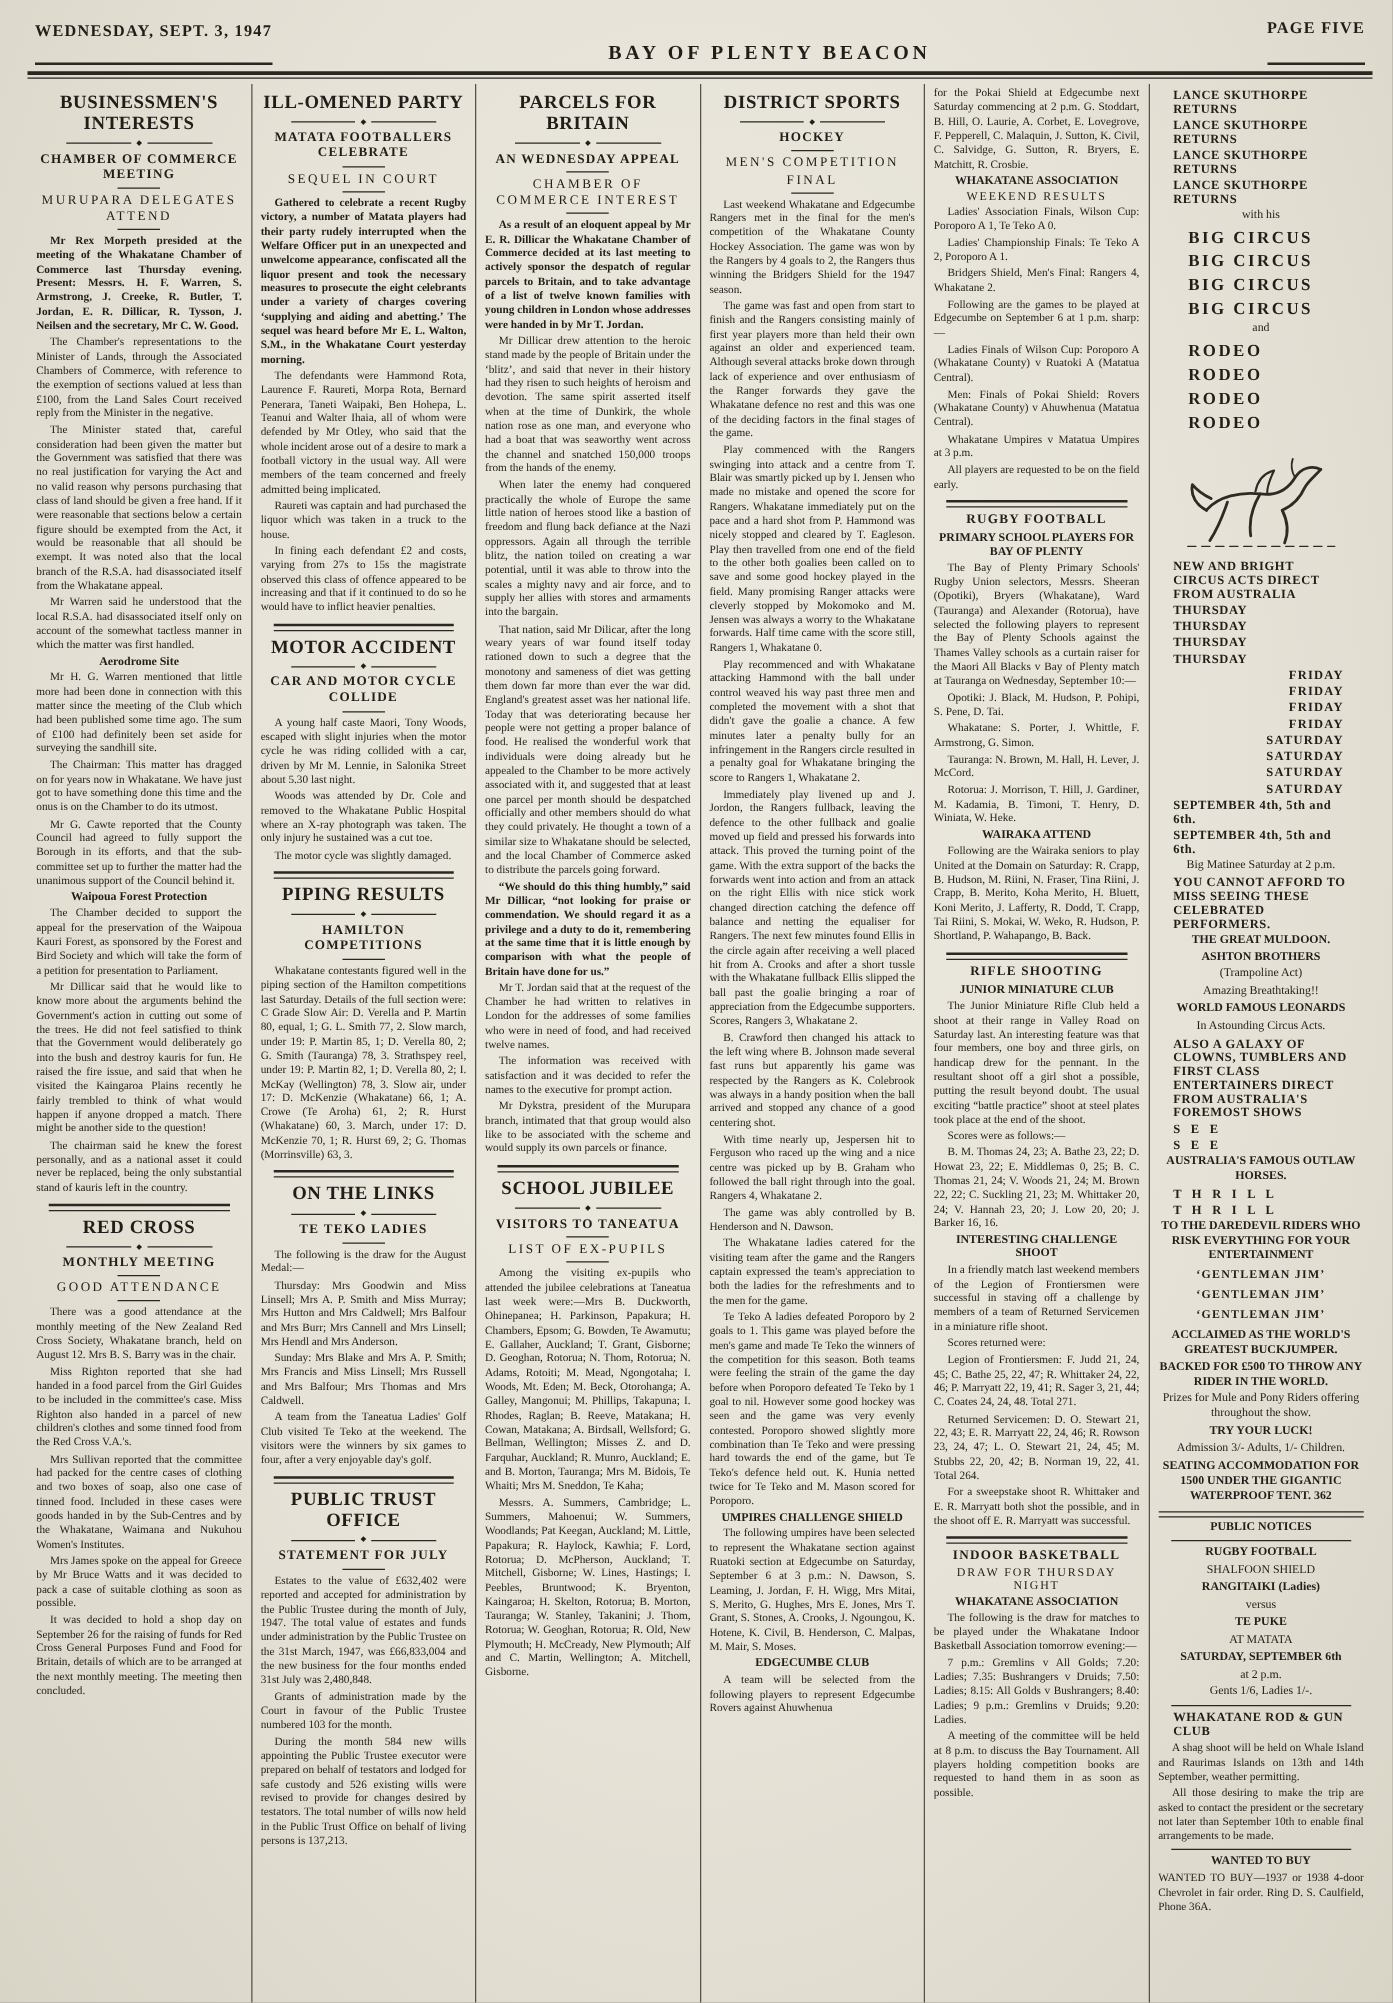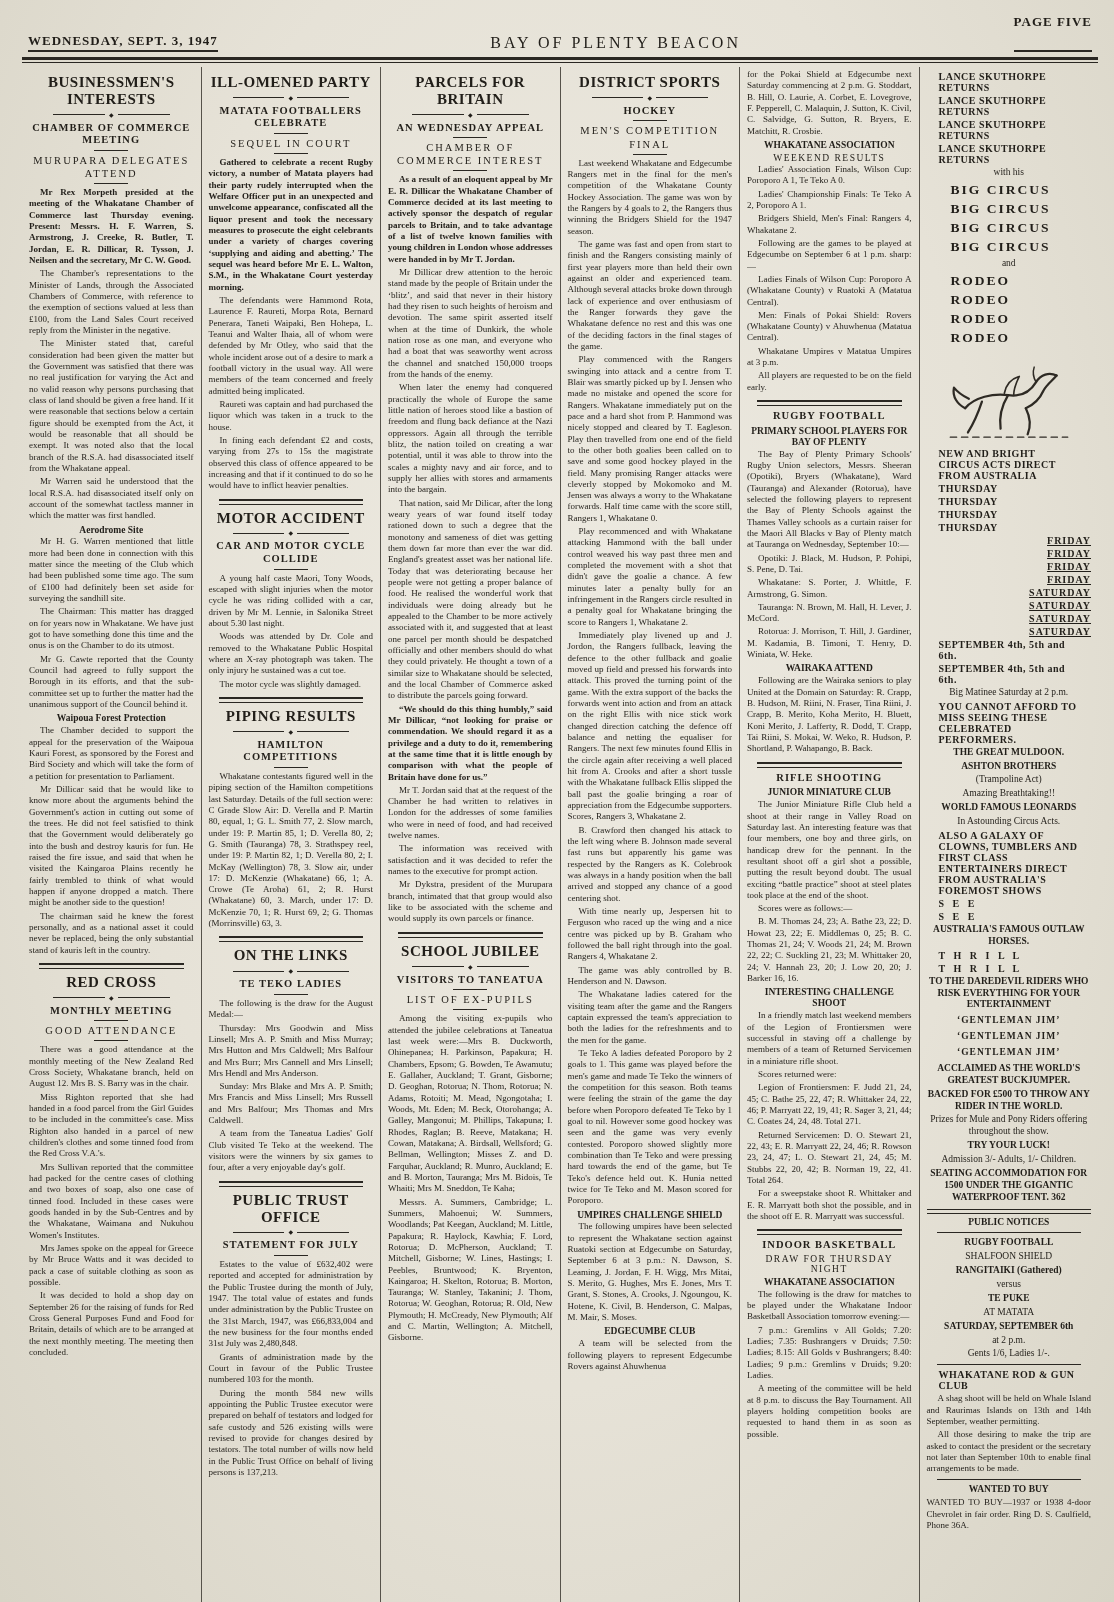--- a/index.html
+++ b/index.html
@@ -9,22 +9,22 @@
     font-family:"Liberation Serif","DejaVu Serif",serif;
     color:#211e19;
   }
   #sheet{
     width:1114px;height:1602px;box-sizing:border-box;
     background:radial-gradient(ellipse at 50% 40%, #edeae1 0%, #e6e2d7 55%, #d8d4c6 100%);
     padding:10px 16px 0 22px;position:relative;
   }
   
   #masthead{display:flex;align-items:flex-end;justify-content:space-between;padding:4px 6px 3px 6px;}
-  .mast-date{font-weight:bold;font-size:13px;letter-spacing:1px;border-bottom:2px solid #2a2722;padding-bottom:1px;}
-  .mast-title{font-size:16px;letter-spacing:3px;font-weight:normal;}
+  .mast-date{font-weight:bold;font-size:13px;letter-spacing:1px;border-bottom:2px solid #2a2722;padding-bottom:17px;}
+  .mast-title{font-size:16px;letter-spacing:3px;font-weight:bold;}
   .mast-page{font-weight:bold;font-size:13px;letter-spacing:1px;border-bottom:2px solid #2a2722;padding-bottom:20px;}
   #mastrule{border-top:3px solid #2a2722;border-bottom:1px solid #2a2722;height:2px;margin:2px 0 0 0;}
   
   #columns{display:flex;height:1540px;overflow:hidden;margin-top:4px;}
   .col{flex:1 1 0;padding:2px 7px 0 7px;border-right:1px solid #56524a;overflow:hidden;}
   .col:last-child{border-right:none;}
   
   .h1{font-size:15px;font-weight:bold;text-align:center;letter-spacing:.5px;line-height:1.12;margin:5px 0 2px;}
   .divider{display:flex;align-items:center;gap:4px;margin:4px 24px 3px;font-size:6px;line-height:1;}
   .divider::before,.divider::after{content:"";flex:1;border-top:1.3px solid #2a2722;}
@@ -32,21 +32,21 @@
   .sh{font-size:10.5px;font-weight:bold;text-align:center;letter-spacing:1px;line-height:1.2;margin:4px 0 1px;}
   .sh2{font-size:10.5px;text-align:center;letter-spacing:2px;line-height:1.25;margin:3px 0 1px;}
   .rule{width:34px;border-top:1px solid #2a2722;margin:3px auto 3px;}
   .cross{font-size:9.5px;font-weight:bold;text-align:center;margin:3px 0 1px;line-height:1.15;}
   .cross2{font-size:9.5px;text-align:center;letter-spacing:1.5px;margin:2px 0 1px;}
   p.para{font-size:9px;line-height:1.26;text-align:justify;text-indent:11px;margin:0 0 2px;}
   p.para.b{font-weight:bold;}
   p.para.nc{text-indent:0;}
   
   .adl{font-size:10px;font-weight:bold;letter-spacing:.5px;margin:2px 12px;}
-  .adr{font-size:10px;font-weight:bold;text-align:right;letter-spacing:1px;margin:2px 0;text-decoration:underline;}
+  .adr{font-size:10px;font-weight:bold;text-align:right;letter-spacing:1px;margin:2px 16px;}
   .adc{font-size:9.5px;text-align:center;margin:2px 0;line-height:1.25;}
   .adc.b{font-weight:bold;}
   .adl.big{font-size:13.5px;letter-spacing:2px;margin:3px 0 3px 24px;}
   .adl.sp{letter-spacing:3px;}
   .adc.gj{letter-spacing:1px;margin:4px 0;}
   .adhr{height:3px;border-top:1.5px solid #2a2722;border-bottom:1px solid #2a2722;margin:5px 0 3px;}
   .adrule{border-top:1px solid #2a2722;margin:4px 10px;}
   .horse-wrap{text-align:center;margin:3px 0;}
   .horse-wrap svg{display:block;margin:0 auto;}
 </style>
@@ -290,21 +290,21 @@
         <div class="adc b">BACKED FOR £500 TO THROW ANY RIDER IN THE WORLD.</div>
         <div class="adc">Prizes for Mule and Pony Riders offering throughout the show.</div>
         <div class="adc b">TRY YOUR LUCK!</div>
         <div class="adc">Admission 3/- Adults, 1/- Children.</div>
         <div class="adc b">SEATING ACCOMMODATION FOR 1500 UNDER THE GIGANTIC WATERPROOF TENT.  362</div>
         <div class="adhr"></div>
         <div class="adc b">PUBLIC NOTICES</div>
         <div class="adrule"></div>
         <div class="adc b">RUGBY FOOTBALL</div>
         <div class="adc">SHALFOON SHIELD</div>
-        <div class="adc b">RANGITAIKI (Gathered)</div>
+        <div class="adc b">RANGITAIKI (Ladies)</div>
         <div class="adc">versus</div>
         <div class="adc b">TE PUKE</div>
         <div class="adc">AT MATATA</div>
         <div class="adc b">SATURDAY, SEPTEMBER 6th</div>
         <div class="adc">at 2 p.m.</div>
         <div class="adc">Gents 1/6, Ladies 1/-.</div>
         <div class="adrule"></div>
         <div class="adl">WHAKATANE ROD &amp; GUN CLUB</div>
         <p class="para">A shag shoot will be held on Whale Island and Raurimas Islands on 13th and 14th September, weather permitting.</p>
         <p class="para">All those desiring to make the trip are asked to contact the president or the secretary not later than September 10th to enable final arrangements to be made.</p>

